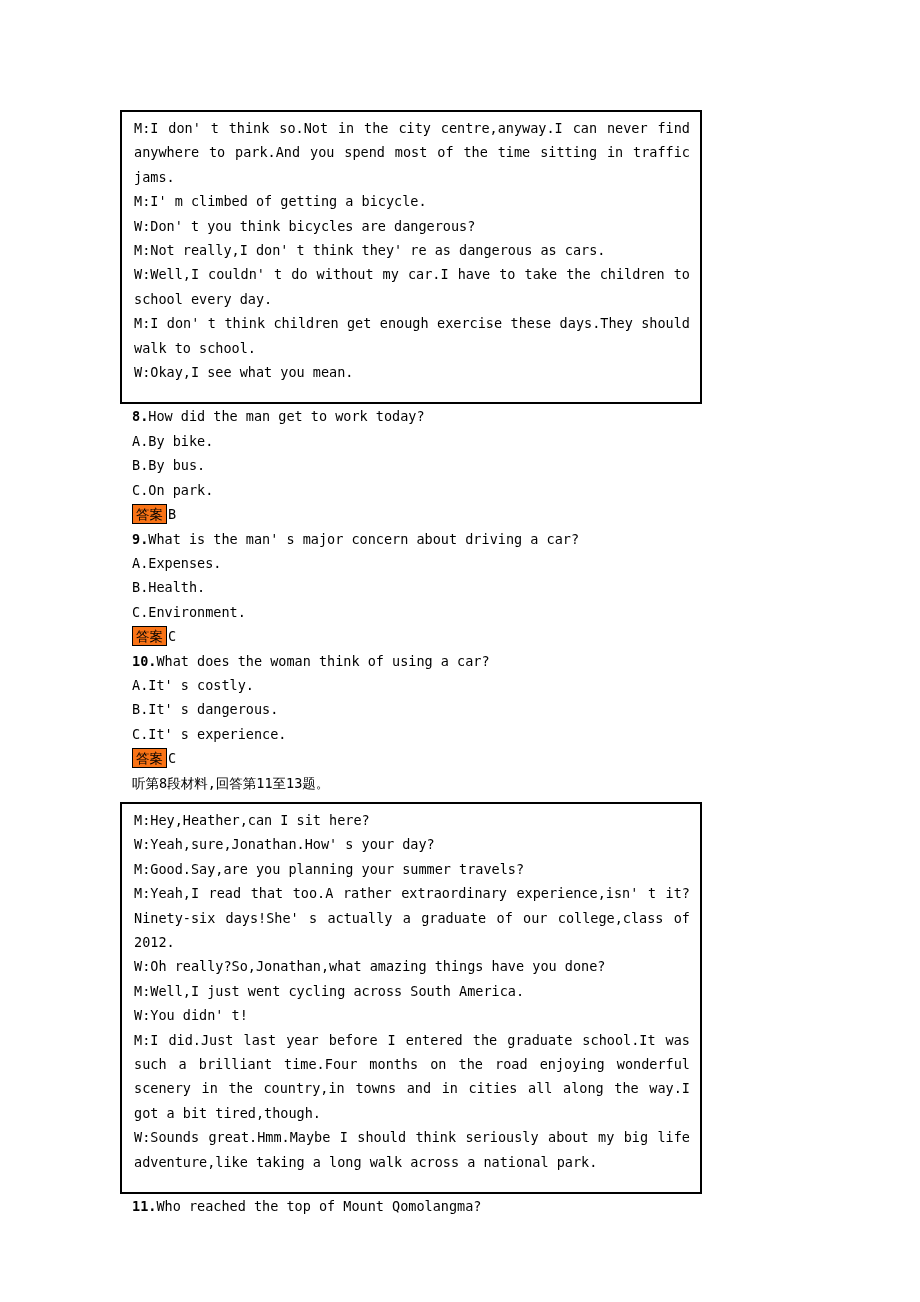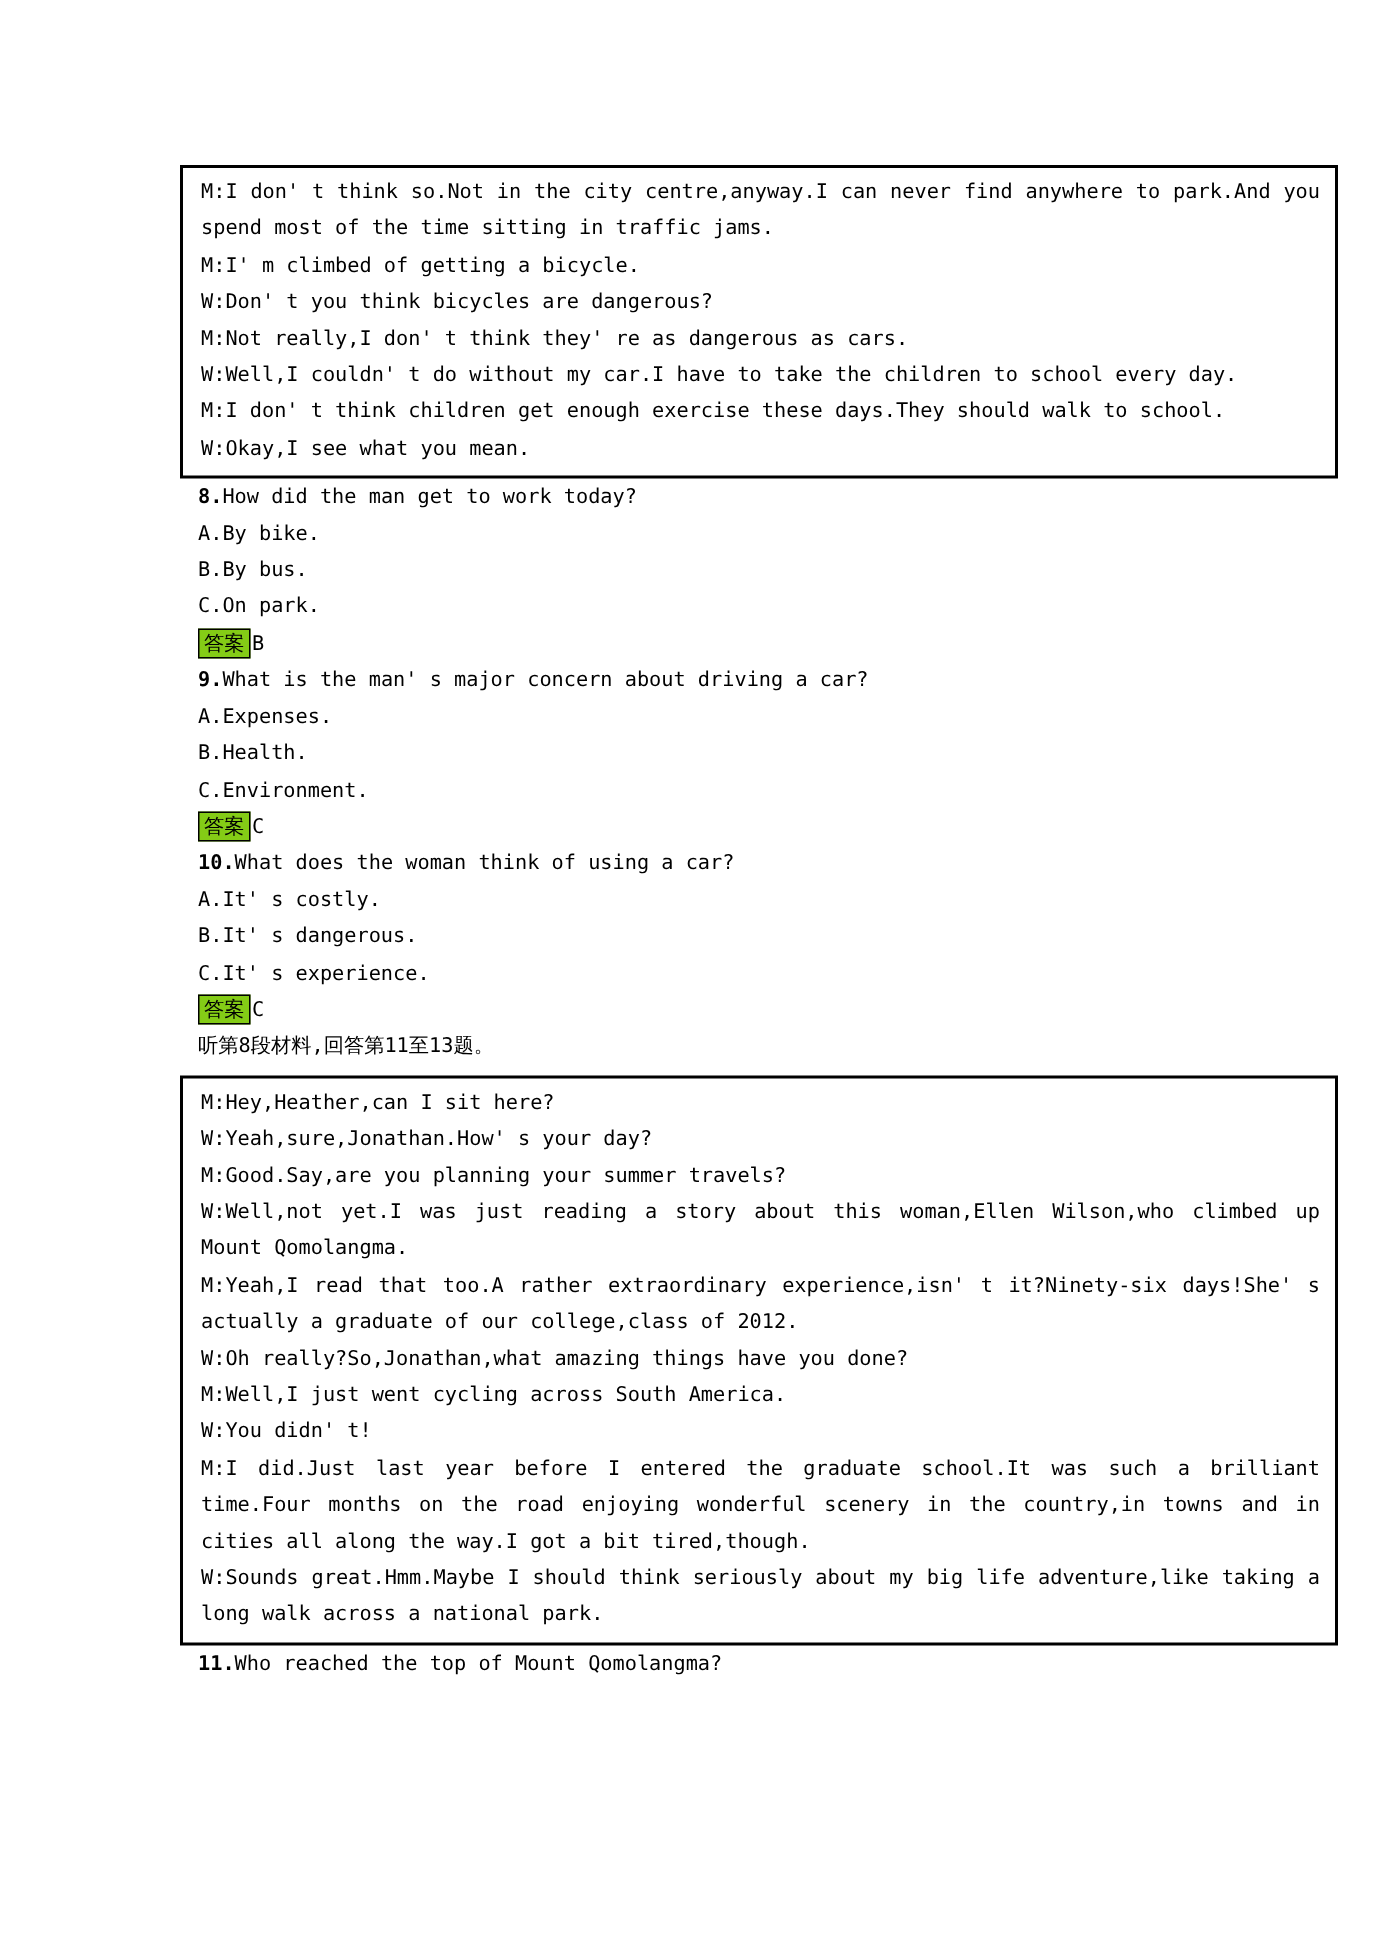--- a/index.html
+++ b/index.html
@@ -22,22 +22,22 @@
     left: 120px;
     width: 682px;
   }
   p {
     margin: 0;
     line-height: 24.4px;
   }
   .dialogue-box {
     border: 2px solid #000000;
     box-sizing: border-box;
-    width: 772px;
-    padding: 4px 10px 6px 12px;
+    width: 582px;
+    padding: 4px 10px 18px 12px;
   }
   .dialogue-line {
     text-align: justify;
   }
   .question-block {
     padding-left: 12px;
   }
   .note-line {
     padding-left: 12px;
   }
@@ -45,21 +45,21 @@
     font-weight: bold;
   }
   .answer-row {
     line-height: 24.4px;
   }
   .answer-badge {
     display: inline-block;
     border: 1px solid #000000;
     padding: 0 3px;
     line-height: 18px;
-    background: #84cc16;
+    background: #f97316;
   }
   .answer-letter {
     margin-left: 1px;
   }
   .gap-before-box {
     height: 7px;
   }
 </style>
 </head>
 <body>
@@ -94,21 +94,20 @@
       <p class="option-line">B.It' s dangerous.</p>
       <p class="option-line">C.It' s experience.</p>
       <p class="answer-row"><span class="answer-badge">答案</span><span class="answer-letter">C</span></p>
     </div>
     <p class="note-line">听第8段材料,回答第11至13题。</p>
     <div class="gap-before-box"></div>
     <div class="dialogue-box">
       <p class="dialogue-line">M:Hey,Heather,can I sit here?</p>
       <p class="dialogue-line">W:Yeah,sure,Jonathan.How' s your day?</p>
       <p class="dialogue-line">M:Good.Say,are you planning your summer travels?</p>
-      <p class="dialogue-line">W:Well,not yet.I was just reading a story about this woman,Ellen Wilson,who climbed up Mount Qomolangma.</p>
       <p class="dialogue-line">M:Yeah,I read that too.A rather extraordinary experience,isn' t it?Ninety-six days!She' s actually a graduate of our college,class of 2012.</p>
       <p class="dialogue-line">W:Oh really?So,Jonathan,what amazing things have you done?</p>
       <p class="dialogue-line">M:Well,I just went cycling across South America.</p>
       <p class="dialogue-line">W:You didn' t!</p>
       <p class="dialogue-line">M:I did.Just last year before I entered the graduate school.It was such a brilliant time.Four months on the road enjoying wonderful scenery in the country,in towns and in cities all along the way.I got a bit tired,though.</p>
       <p class="dialogue-line">W:Sounds great.Hmm.Maybe I should think seriously about my big life adventure,like taking a long walk across a national park.</p>
     </div>
     <div class="question-block">
       <p class="q-head"><span class="qnum">11.</span><span class="qtext">Who reached the top of Mount Qomolangma?</span></p>
     </div>

